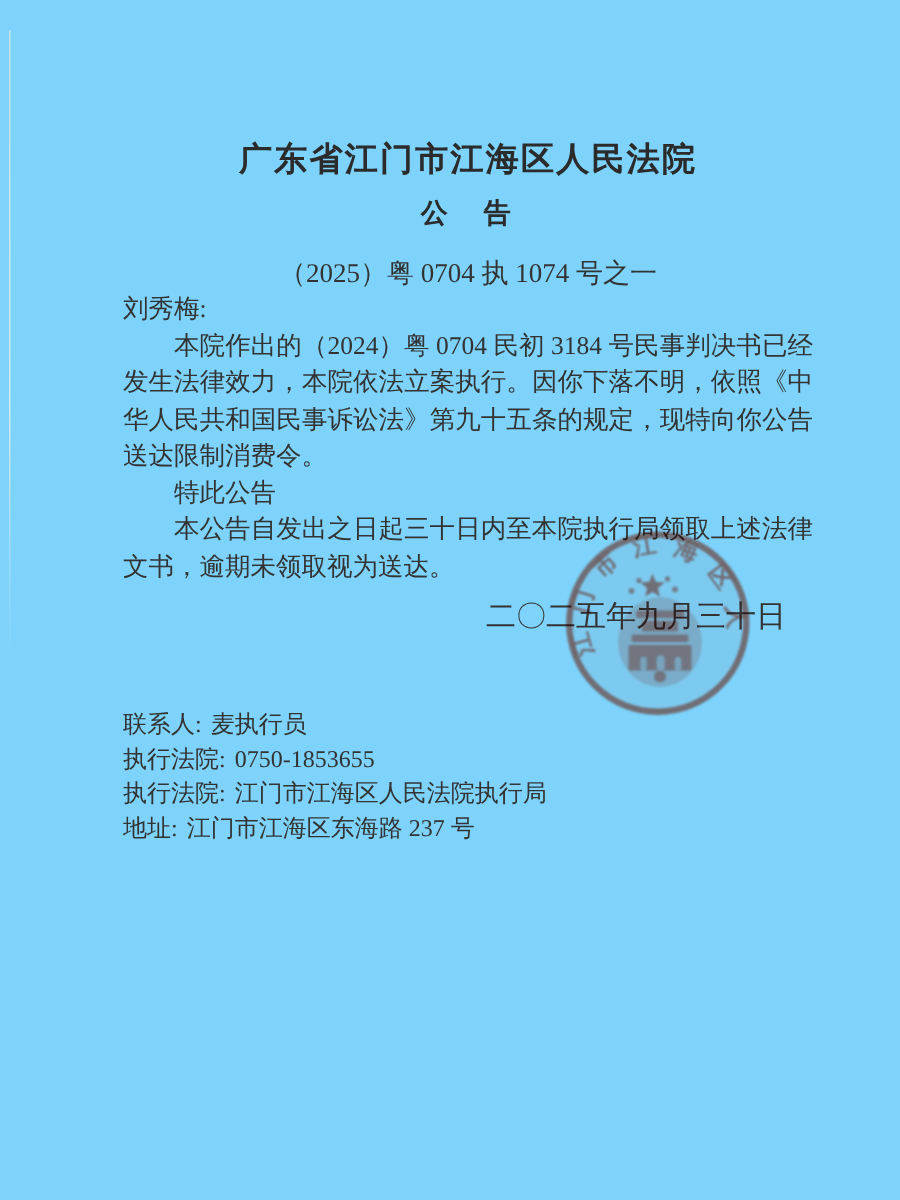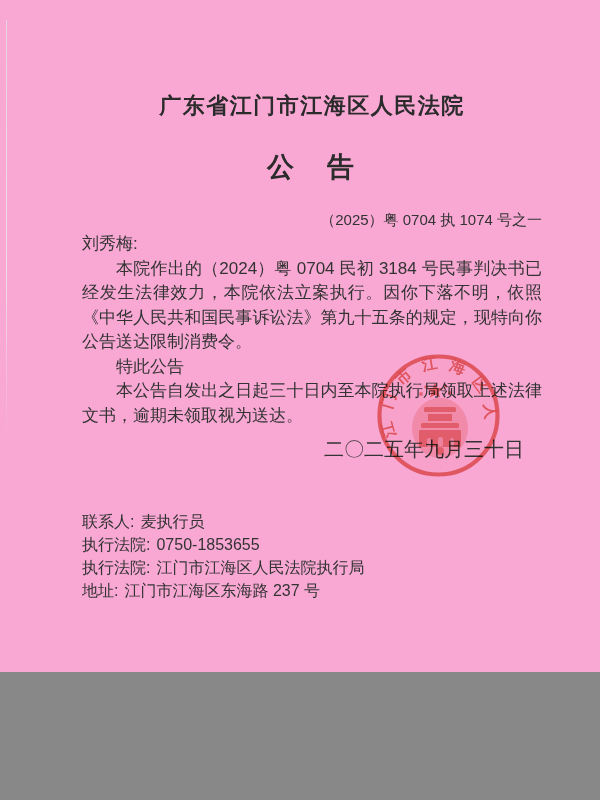--- a/index.html
+++ b/index.html
@@ -1,23 +1,23 @@
 <!DOCTYPE html>
 <html style="--seal-color: #dd5b47;"><head>
 <meta charset="utf-8">
 <style>
   * { margin: 0; padding: 0; box-sizing: border-box; }
   html, body { background: #888; }
   .page {
     position: relative;
     width: 600px;
-    height: 672px;
+    height: 800px;
     margin: 0 auto;
-    background: #f9a8d4;
-    font-family: Liberation Sans, sans-serif;
+    background: #7dd3fc;
+    font-family: Liberation Serif, serif;
     color: #333;
     overflow: hidden;
   }
   .scan-edge {
     position: absolute;
     left: 6px; top: 20px;
     width: 1px; height: 420px;
     background: linear-gradient(#e0e0e2, #ececee 60%, transparent);
     opacity: 0.8;
   }
@@ -30,32 +30,32 @@
   .court-name {
     margin-top: 92px;
     text-align: center;
     font-size: 22px;
     line-height: 28px;
     font-weight: bold;
     letter-spacing: 1.5px;
     color: #2b2b2b;
   }
   .doc-title {
-    margin-top: 31px;
+    margin-top: 6px;
     text-align: center;
-    font-size: 27px;
+    font-size: 18px;
     line-height: 32px;
     font-weight: bold;
     letter-spacing: 3px;
     color: #2b2b2b;
   }
   .case-no {
-    margin-top: 26px;
-    text-align: right;
-    font-size: 15px;
+    margin-top: 13px;
+    text-align: center;
+    font-size: 18px;
     line-height: 22px;
     color: #333;
   }
   .body-text {
     margin-top: 1px;
     font-size: 17px;
     line-height: 24.5px;
     text-align: justify;
     color: #333;
   }

